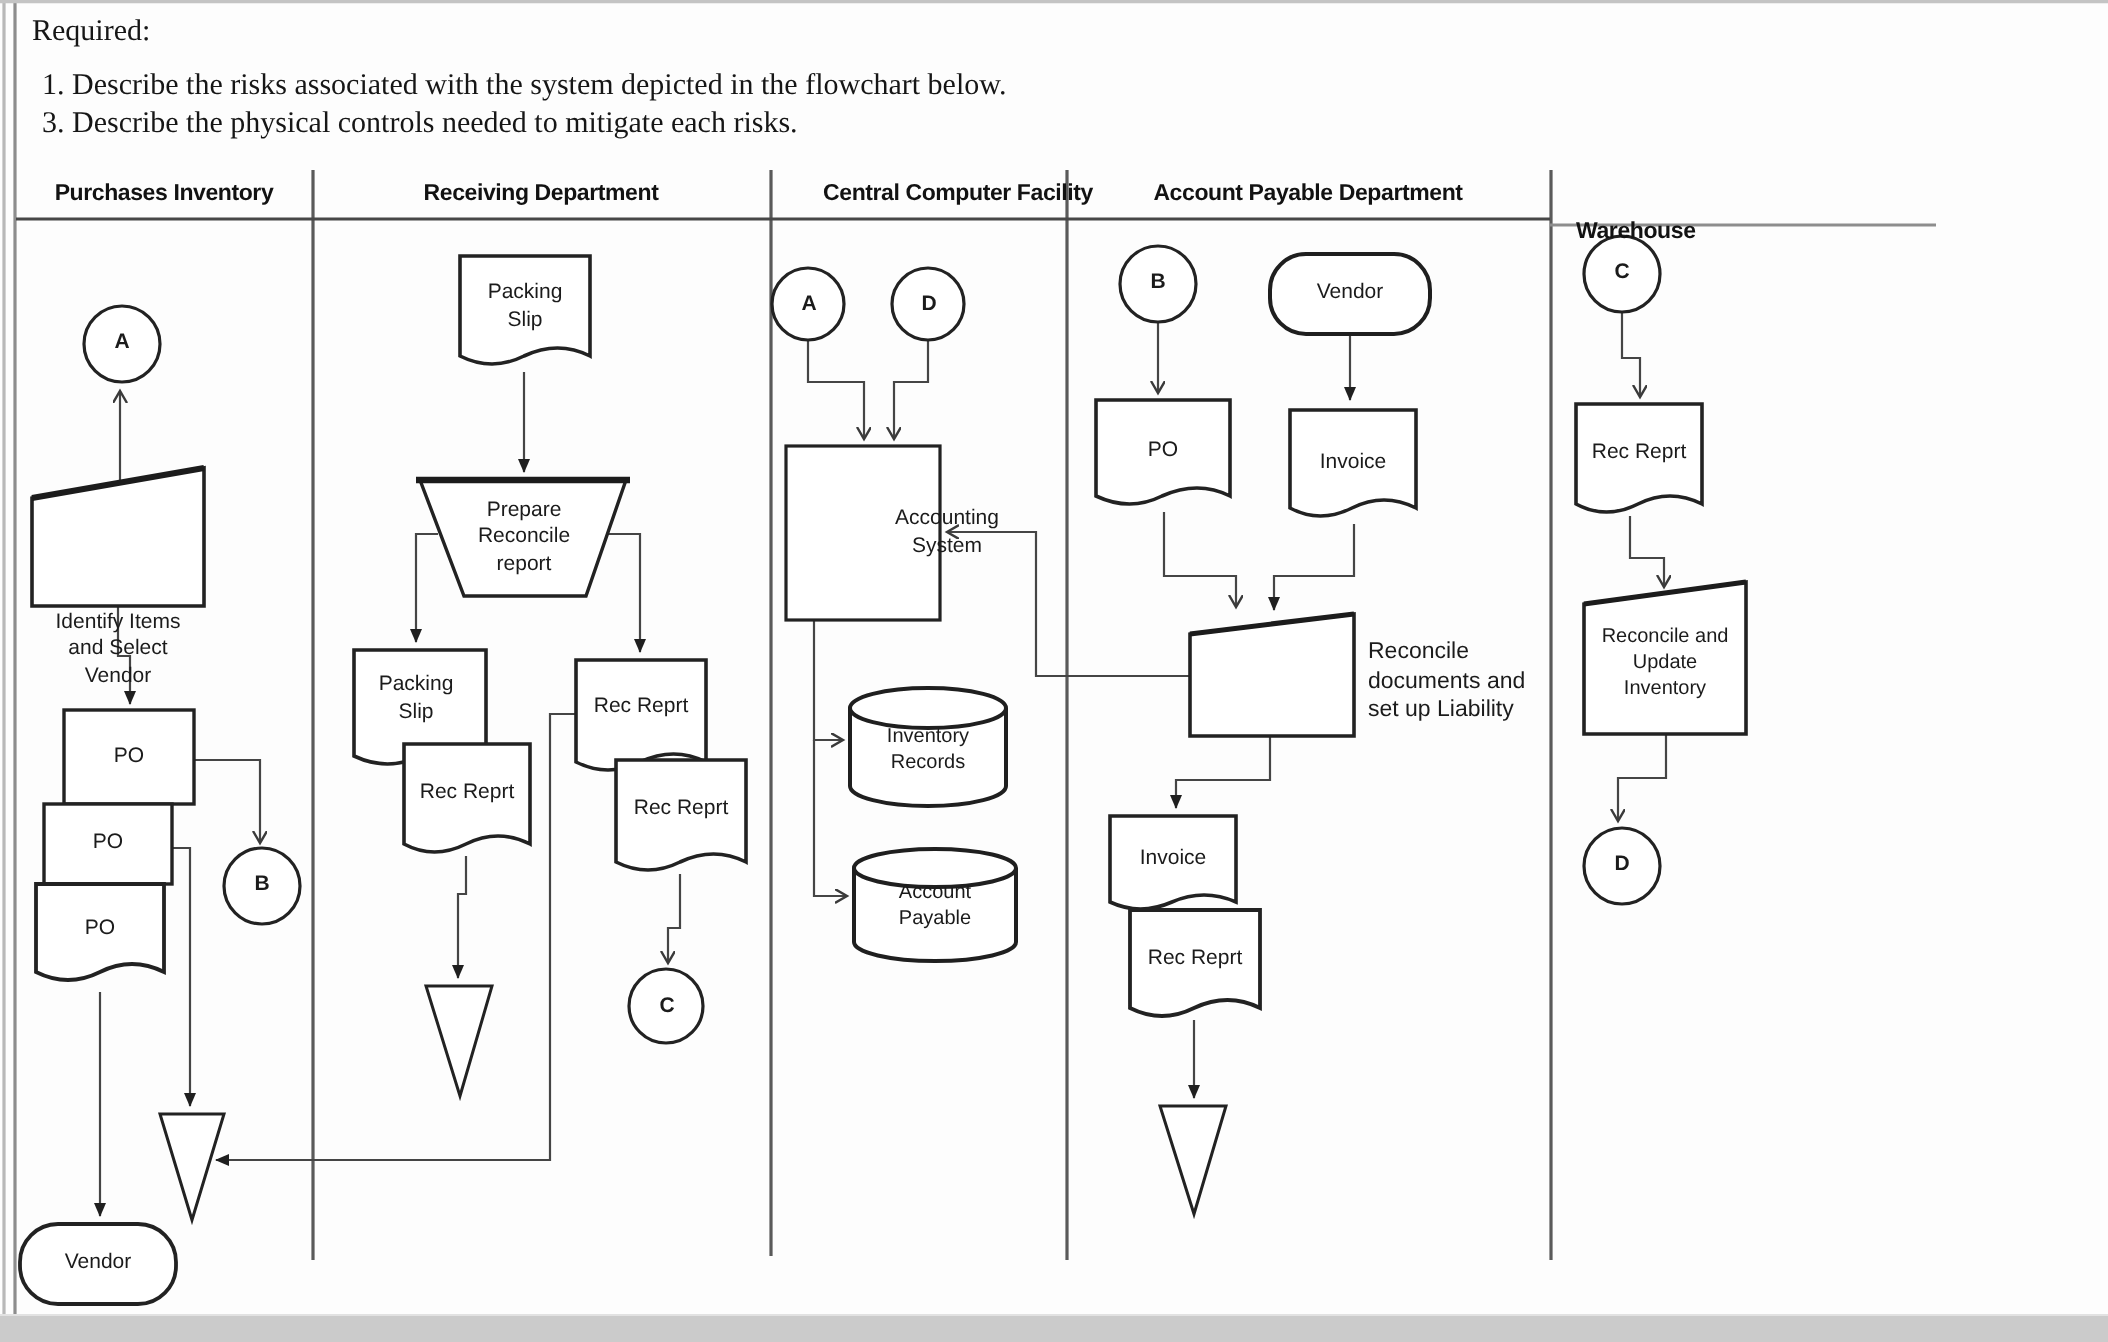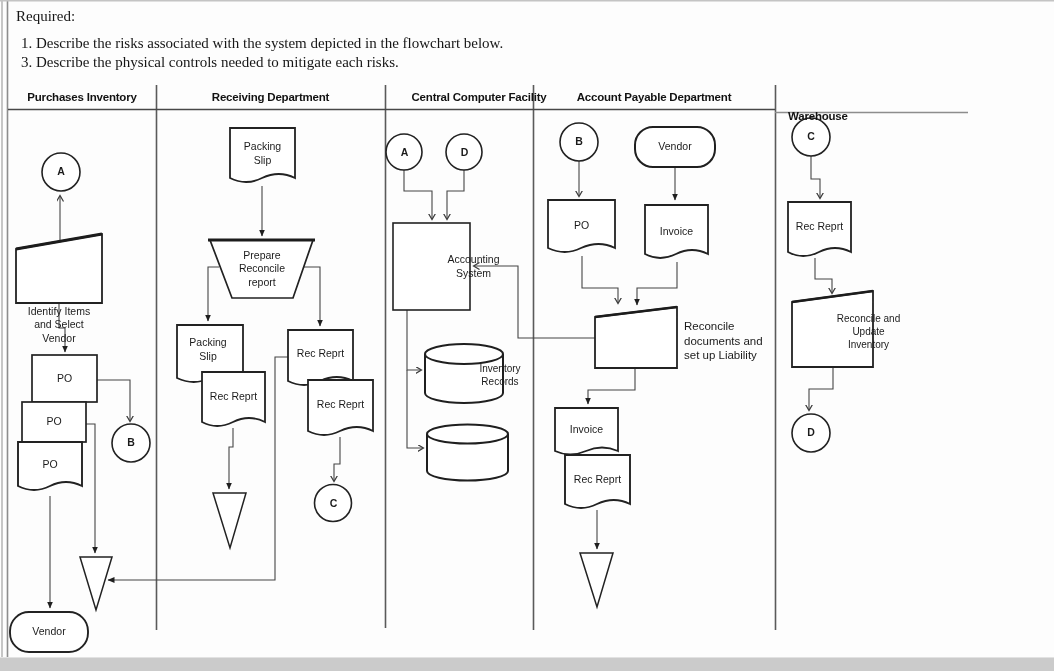--- a/index.html
+++ b/index.html
@@ -16,21 +16,21 @@
     position:absolute; display:flex; align-items:center; justify-content:center;
     font-size:11.5px; font-weight:bold; color:#121212; letter-spacing:-0.2px;
     white-space:nowrap;
   }
   .hdr.left { justify-content:flex-start; }
   .lbl {
     position:absolute; display:flex; align-items:center; justify-content:center;
     text-align:center; white-space:pre-line; font-size:10.5px; line-height:1.3;
     color:#1b1b1b;
   }
-  .lbl.small { font-size:10px;margin-left:36px; }
+  .lbl.small { font-size:10px; }
   .lbl.leftalign { justify-content:flex-start; text-align:left; font-size:11.5px; }
   .lbl.circle-letter { font-size:10.5px; font-weight:bold; }
   svg.flow { position:absolute; left:0; top:0; }
   .bottom-strip {
     position:absolute; left:0; top:657px; width:1054px; height:14px;
     background:#cbcbcb; border-top:1px solid #e2e2e2;
   }
 </style>
 </head>
 <body>
@@ -162,20 +162,22 @@
   <div class="lbl" style="left:288px; top:332px; width:65px; height:44px;">Rec Reprt</div>
   <div class="lbl" style="left:308px; top:382px; width:65px; height:46px;">Rec Reprt</div>
   <div class="lbl circle-letter" style="left:315px; top:485px; width:37px; height:37px;">C</div>
 
   <div class="lbl circle-letter" style="left:386px; top:134px; width:37px; height:37px;">A</div>
   <div class="lbl circle-letter" style="left:446px; top:134px; width:37px; height:37px;">D</div>
   <div class="lbl" style="left:393px; top:223px; width:77px; height:87px;margin-left:42px;">Accounting
 System</div>
   <div class="lbl small" style="left:425px; top:352px; width:78px; height:46px;">Inventory
 Records</div>
+  <div class="lbl small" style="left:427px; top:430px; width:81px; height:46px;">Account
+Payable</div>
 
   <div class="lbl circle-letter" style="left:560px; top:123px; width:38px; height:38px;">B</div>
   <div class="lbl" style="left:635px; top:127px; width:80px; height:40px;">Vendor</div>
   <div class="lbl" style="left:548px; top:202px; width:67px; height:48px;">PO</div>
   <div class="lbl" style="left:645px; top:207px; width:63px; height:50px;">Invoice</div>
   <div class="lbl leftalign" style="left:684px; top:310px; width:92px; height:62px; white-space:pre-line;">Reconcile
 documents and
 set up Liability</div>
   <div class="lbl" style="left:555px; top:410px; width:63px; height:40px;">Invoice</div>
   <div class="lbl" style="left:565px; top:457px; width:65px; height:46px;">Rec Reprt</div>

